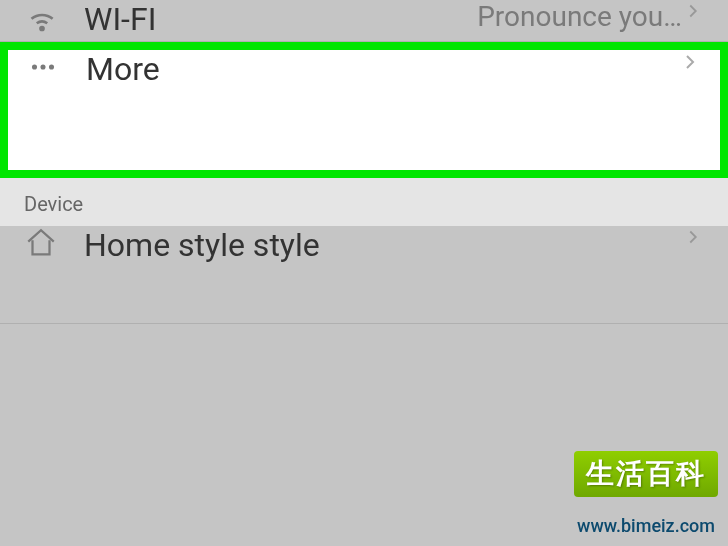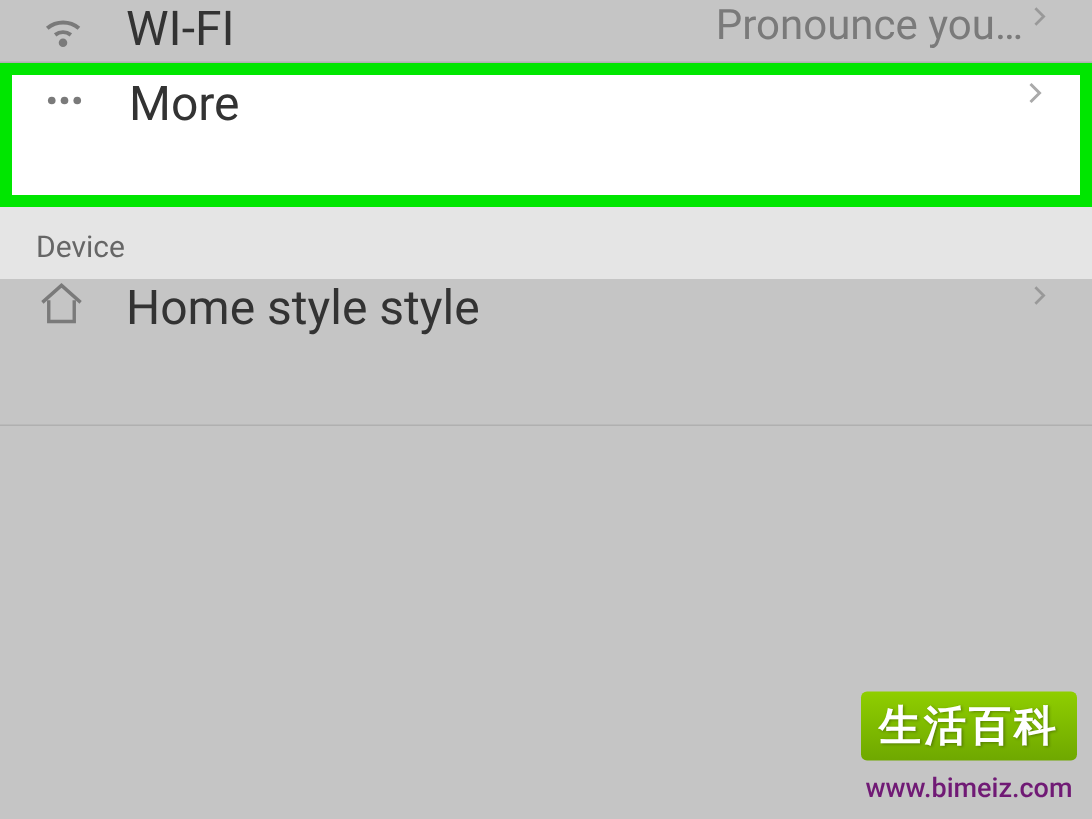--- a/index.html
+++ b/index.html
@@ -23,21 +23,21 @@
       display: flex;
       align-items: flex-start;
       padding: 0 24px;
       height: 98px;
       border-bottom: 1px solid #b0b0b0;
       background: #c5c5c5;
     }
     .list-item.highlighted {
       background: #ffffff;
       border: 8px solid #00e600;
-      height: 96px;
+      height: 136px;
       padding: 0 18px;
     }
     .list-item.first {
       height: 42px;
       padding-top: 0;
     }
     .item-icon {
       width: 60px;
       display: flex;
       align-items: center;
@@ -75,22 +75,22 @@
       color: #ffffff;
       padding: 4px 12px;
       font-size: 28px;
       font-weight: bold;
       border-radius: 4px;
       text-shadow: 1px 1px 2px rgba(0,0,0,0.3);
       letter-spacing: 2px;
     }
     .watermark-bottom {
       font-size: 18px;
-      color: #701a75;
-      margin-top: 8px;
+      color: #0c4a6e;
+      margin-top: 18px;
       font-weight: 500;
     }
     svg {
       display: block;
     }
   </style>
 </head>
 <body>
 
 <div class="settings-list">

